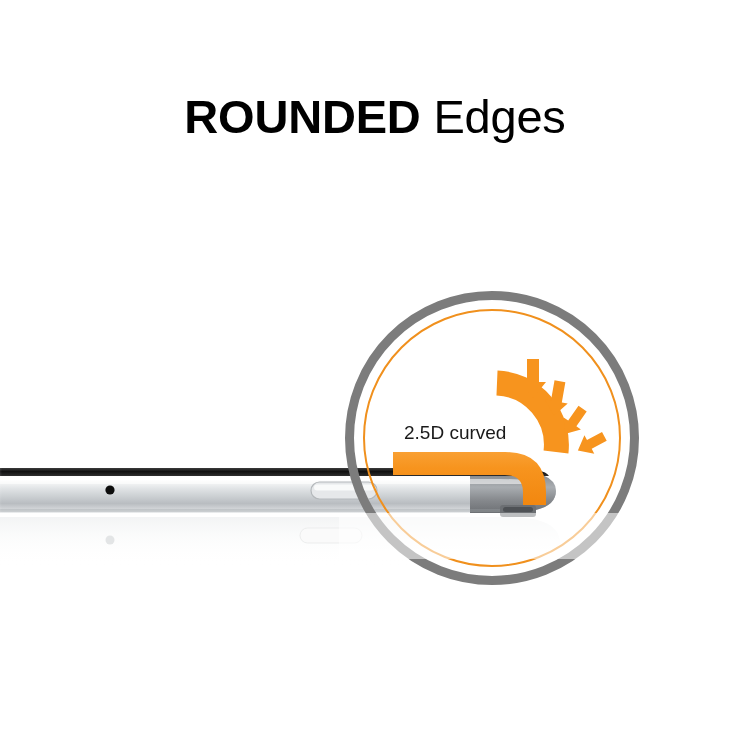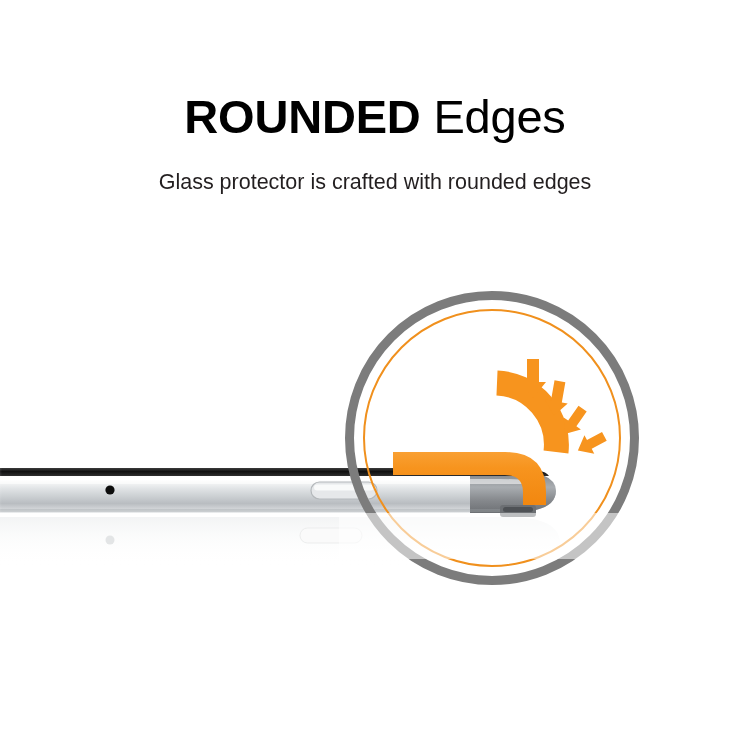--- a/index.html
+++ b/index.html
@@ -115,21 +115,20 @@
 </head>
 <body>
 
 <div id="promo-banner">
 
   <div class="headline">
     <span class="strong">ROUNDED</span><span> </span><span class="light">Edges</span>
   </div>
 
   <div class="subcopy">
-    <span class="line">Glass protector is crafted with rounded edges</span>
   </div>
 
   <svg class="art phone-stage" width="750" height="750" viewBox="0 0 750 750">
     <defs>
 
       <linearGradient id="bodyGrad" x1="0" y1="0" x2="0" y2="1">
         <stop offset="0%" stop-color="#e9ebec"></stop>
         <stop offset="8%" stop-color="#fbfbfc"></stop>
         <stop offset="22%" stop-color="#ffffff"></stop>
         <stop offset="42%" stop-color="#e2e5e7"></stop>
@@ -237,14 +236,15 @@
 
     <g transform="translate(574,421) rotate(35)">
       <path d="M -5 -15 H 5 V 3 L 10.5 3 L 0 16 L -10.5 3 H -5 Z" fill="#f7941e"></path>
     </g>
 
     <g transform="translate(592,443) rotate(62)">
       <path d="M -5 -14 H 5 V 3 L 10.5 3 L 0 16 L -10.5 3 H -5 Z" fill="#f7941e"></path>
     </g>
   </svg>
 
+  <div class="label-25d">2.5D curved</div>
 
 </div>
 
 </body></html>

